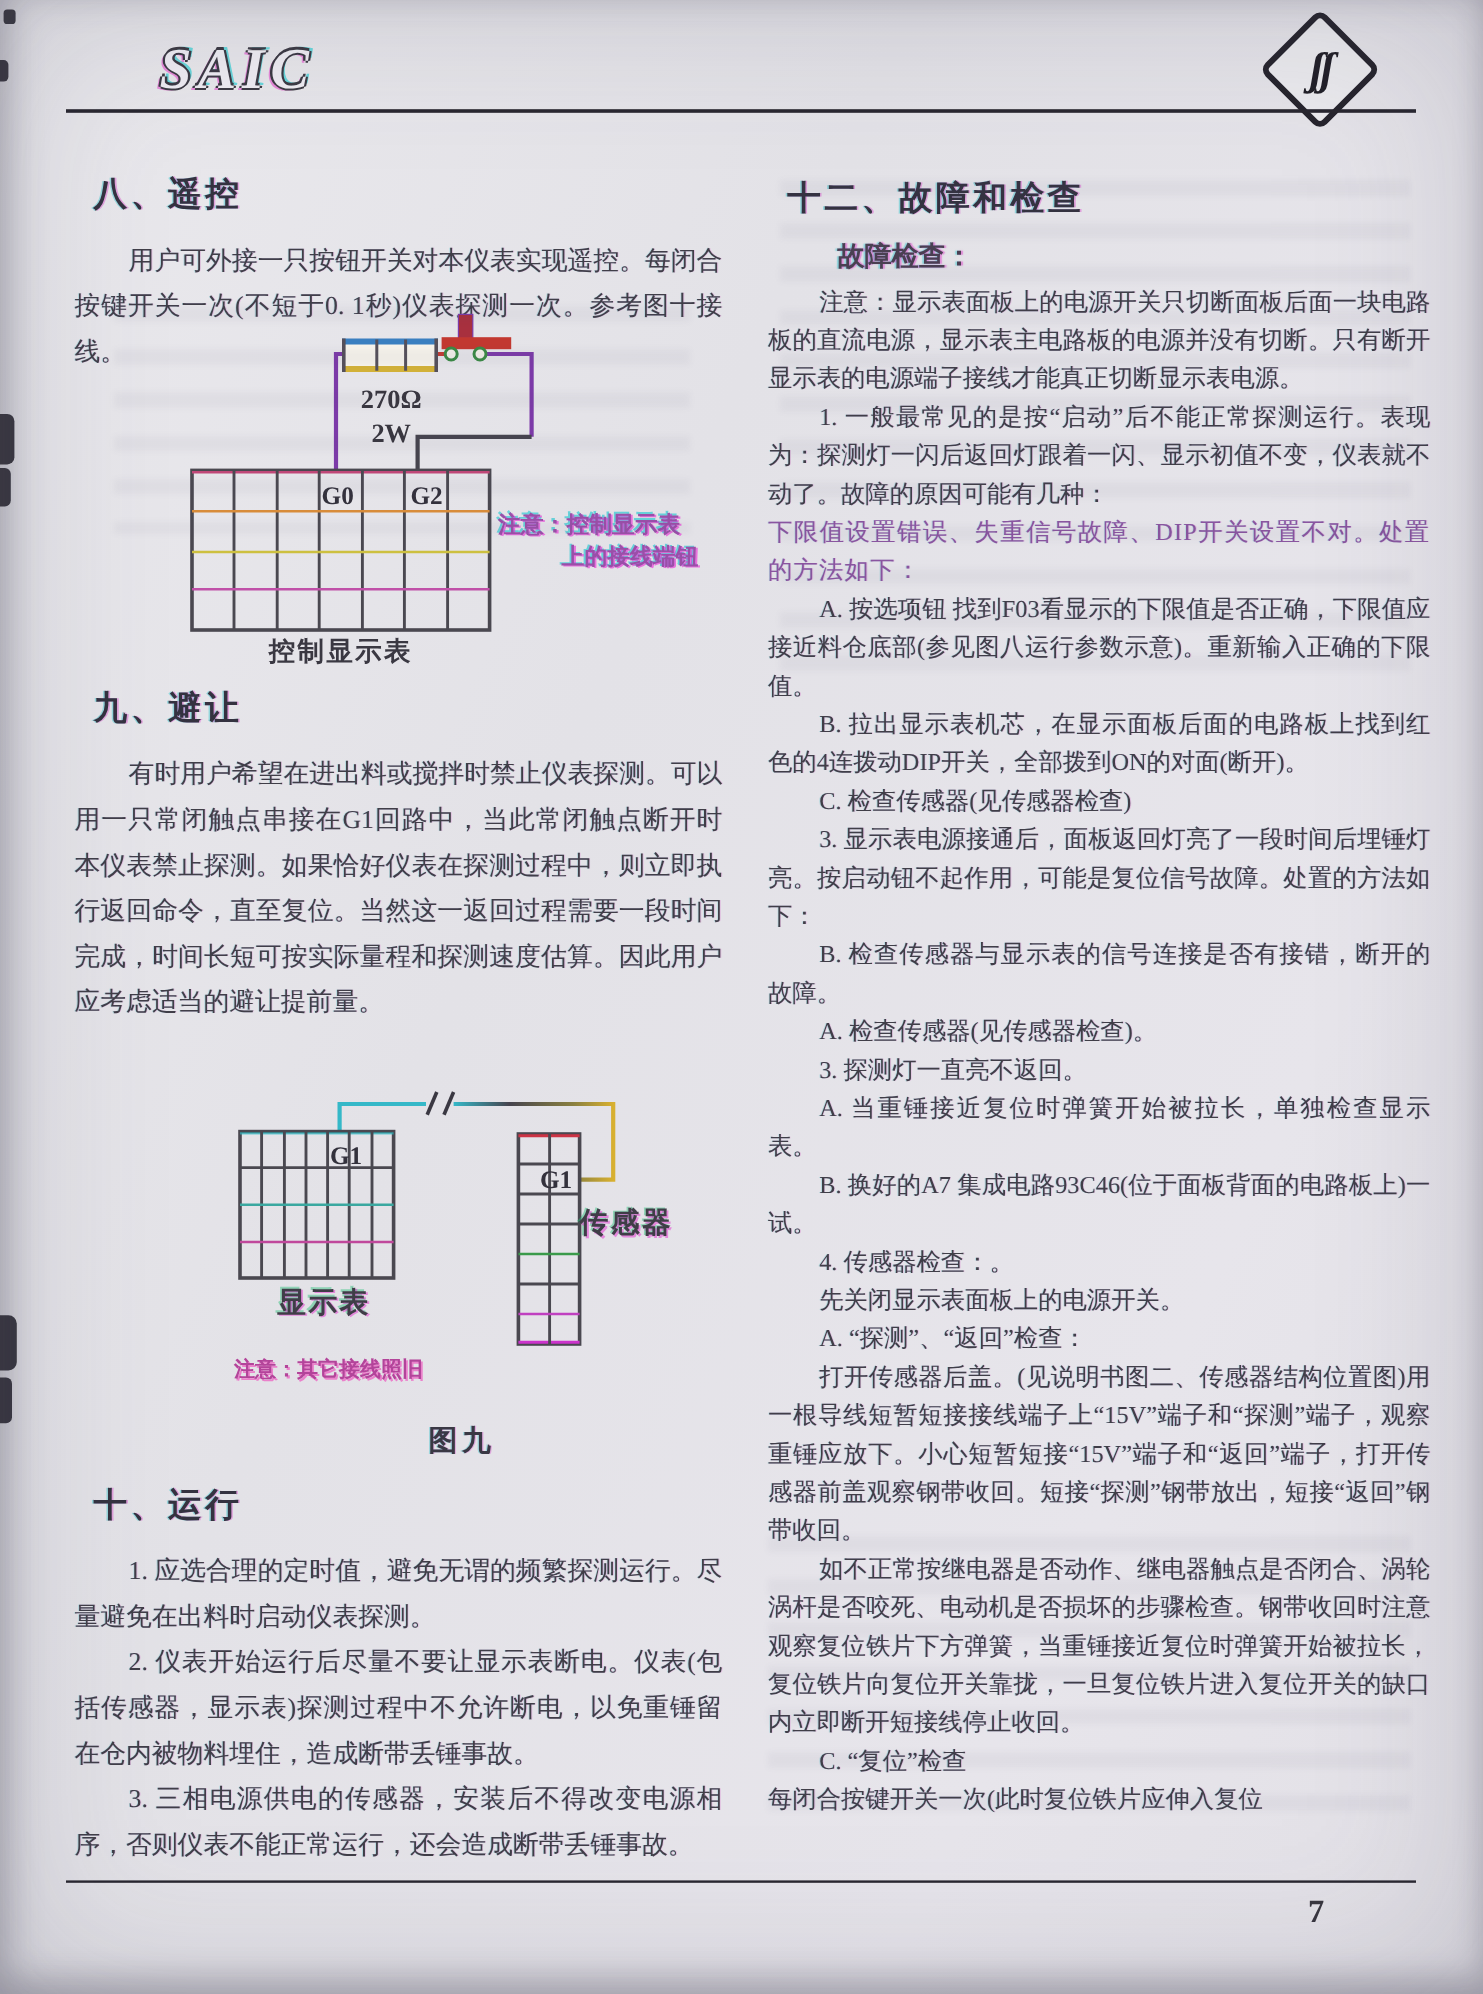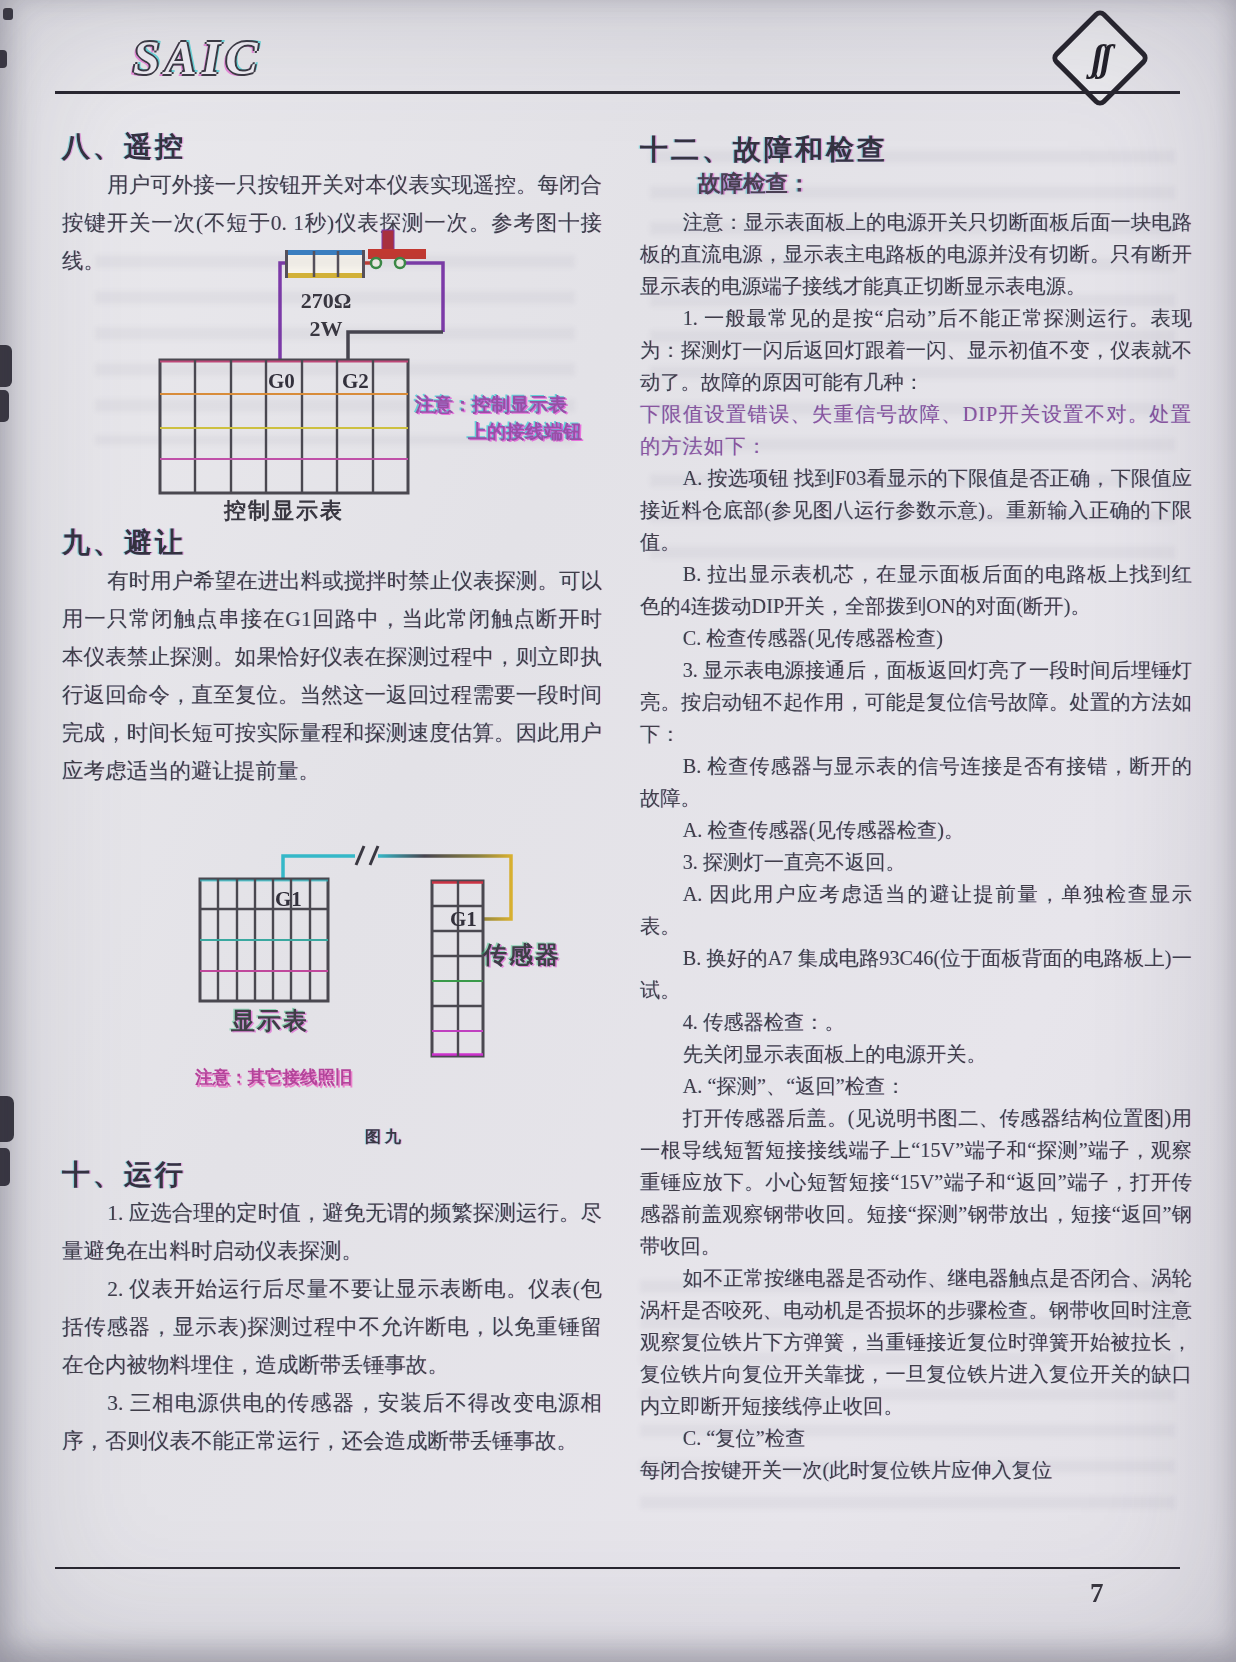--- a/index.html
+++ b/index.html
@@ -21,32 +21,32 @@
         display:flex;align-items:center;justify-content:center;background:rgba(255,255,255,.25);}
   .diamond span{transform:rotate(-45deg);font-weight:bold;font-style:italic;font-size:38px;
         color:#211f28;letter-spacing:-4px;line-height:1;}
   .pagenum{position:absolute;left:1090px;top:1578px;font-size:27px;color:#38363f;font-weight:bold;}
   
   .col{position:absolute;color:#403e48;}
   .col p{margin:0;text-align:justify;word-break:break-all;
         text-shadow:.7px 0 0 rgba(210,70,190,.22), -.7px 0 0 rgba(0,175,185,.2);}
   .left{left:62px;top:128px;width:540px;font-size:21.5px;line-height:38px;}
   .right{left:640px;top:134px;width:552px;font-size:20.3px;line-height:32px;}
-  .col h2{font-size:28px;color:#343240;letter-spacing:3px;margin:0;font-weight:bold;
+  .col h2{font-size:28px;color:#343240;letter-spacing:3px;margin:16px;font-weight:bold;
         text-shadow:1.3px 0 0 rgba(215,60,200,.4), -1.3px 0 0 rgba(0,185,195,.35);}
   .h-s8{margin:14px 0 14px 120px;}
   .h-s9{margin:18px 0 14px 120px;}
   .h-s10{margin:4px 0 10px 120px;}
   .h-s12{margin:6px 0 4px 78px;font-size:27px;}
   .subhead{margin:2px 0 6px 58px;font-size:22.5px;font-weight:bold;color:#4a3f52;
         text-shadow:1.5px 0 1px rgba(220,50,200,.5), -1.5px 0 1px rgba(0,190,200,.4);}
   .indent{text-indent:2.1em;}
   .smeared{color:#8a55a0;letter-spacing:1px;
         text-shadow:-2px 0 1px rgba(0,200,210,.8), 2px 0 1px rgba(235,45,215,.8), 0 0 2px rgba(120,60,180,.55);}
-  .figcap{width:470px;margin:2px 0 0 88px;text-align:center;font-size:16px;font-weight:bold;
+  .figcap{width:470px;margin:2px 0 0 88px;text-align:center;font-size:24px;font-weight:bold;
         letter-spacing:4px;color:#3a3844;
         text-shadow:1px 0 0 rgba(215,60,200,.35), -1px 0 0 rgba(0,185,195,.3);}
   figure{margin:0;padding:0;}
   figure svg{display:block;}
   
   .wireD{stroke:#46444e;stroke-width:3.5;fill:none;}
   .wireP{stroke:#7c3aa8;stroke-width:3.5;fill:none;}
   .wireR{stroke:#c23c34;stroke-width:3.5;fill:none;}
   .gridline{stroke:#4a4850;stroke-width:2.4;}
   .gridbox{fill:none;stroke:#4a4850;stroke-width:3;}
@@ -213,21 +213,21 @@
     <p class="indent">注意：显示表面板上的电源开关只切断面板后面一块电路板的直流电源，显示表主电路板的电源并没有切断。只有断开显示表的电源端子接线才能真正切断显示表电源。</p>
     <p class="indent">1.  一般最常见的是按“启动”后不能正常探测运行。表现为：探测灯一闪后返回灯跟着一闪、显示初值不变，仪表就不动了。故障的原因可能有几种：</p>
     <p class="smeared">下限值设置错误、失重信号故障、DIP开关设置不对。处置的方法如下：</p>
     <p class="indent">A.  按选项钮  找到F03看显示的下限值是否正确，下限值应接近料仓底部(参见图八运行参数示意)。重新输入正确的下限值。</p>
     <p class="indent">B.  拉出显示表机芯，在显示面板后面的电路板上找到红色的4连拨动DIP开关，全部拨到ON的对面(断开)。</p>
     <p class="indent">C.  检查传感器(见传感器检查)</p>
     <p class="indent">3.  显示表电源接通后，面板返回灯亮了一段时间后埋锤灯亮。按启动钮不起作用，可能是复位信号故障。处置的方法如下：</p>
     <p class="indent">B.  检查传感器与显示表的信号连接是否有接错，断开的故障。</p>
     <p class="indent">A.  检查传感器(见传感器检查)。</p>
     <p class="indent">3.  探测灯一直亮不返回。</p>
-    <p class="indent">A.  因此用户应考虑适当的避让提前量，单独检查显示表。</p>
+    <p class="indent">A.  当重锤接近复位时弹簧开始被拉长，单独检查显示表。</p>
     <p class="indent">B.  换好的A7 集成电路93C46(位于面板背面的电路板上)一试。</p>
     <p class="indent">4.  传感器检查：。</p>
     <p class="indent">先关闭显示表面板上的电源开关。</p>
     <p class="indent">A.  “探测”、“返回”检查：</p>
     <p class="indent">打开传感器后盖。(见说明书图二、传感器结构位置图)用一根导线短暂短接接线端子上“15V”端子和“探测”端子，观察重锤应放下。小心短暂短接“15V”端子和“返回”端子，打开传感器前盖观察钢带收回。短接“探测”钢带放出，短接“返回”钢带收回。</p>
     <p class="indent">如不正常按继电器是否动作、继电器触点是否闭合、涡轮涡杆是否咬死、电动机是否损坏的步骤检查。钢带收回时注意观察复位铁片下方弹簧，当重锤接近复位时弹簧开始被拉长，复位铁片向复位开关靠拢，一旦复位铁片进入复位开关的缺口内立即断开短接线停止收回。</p>
     <p class="indent">C.  “复位”检查</p>
     <p>每闭合按键开关一次(此时复位铁片应伸入复位</p>
   </div>
 

